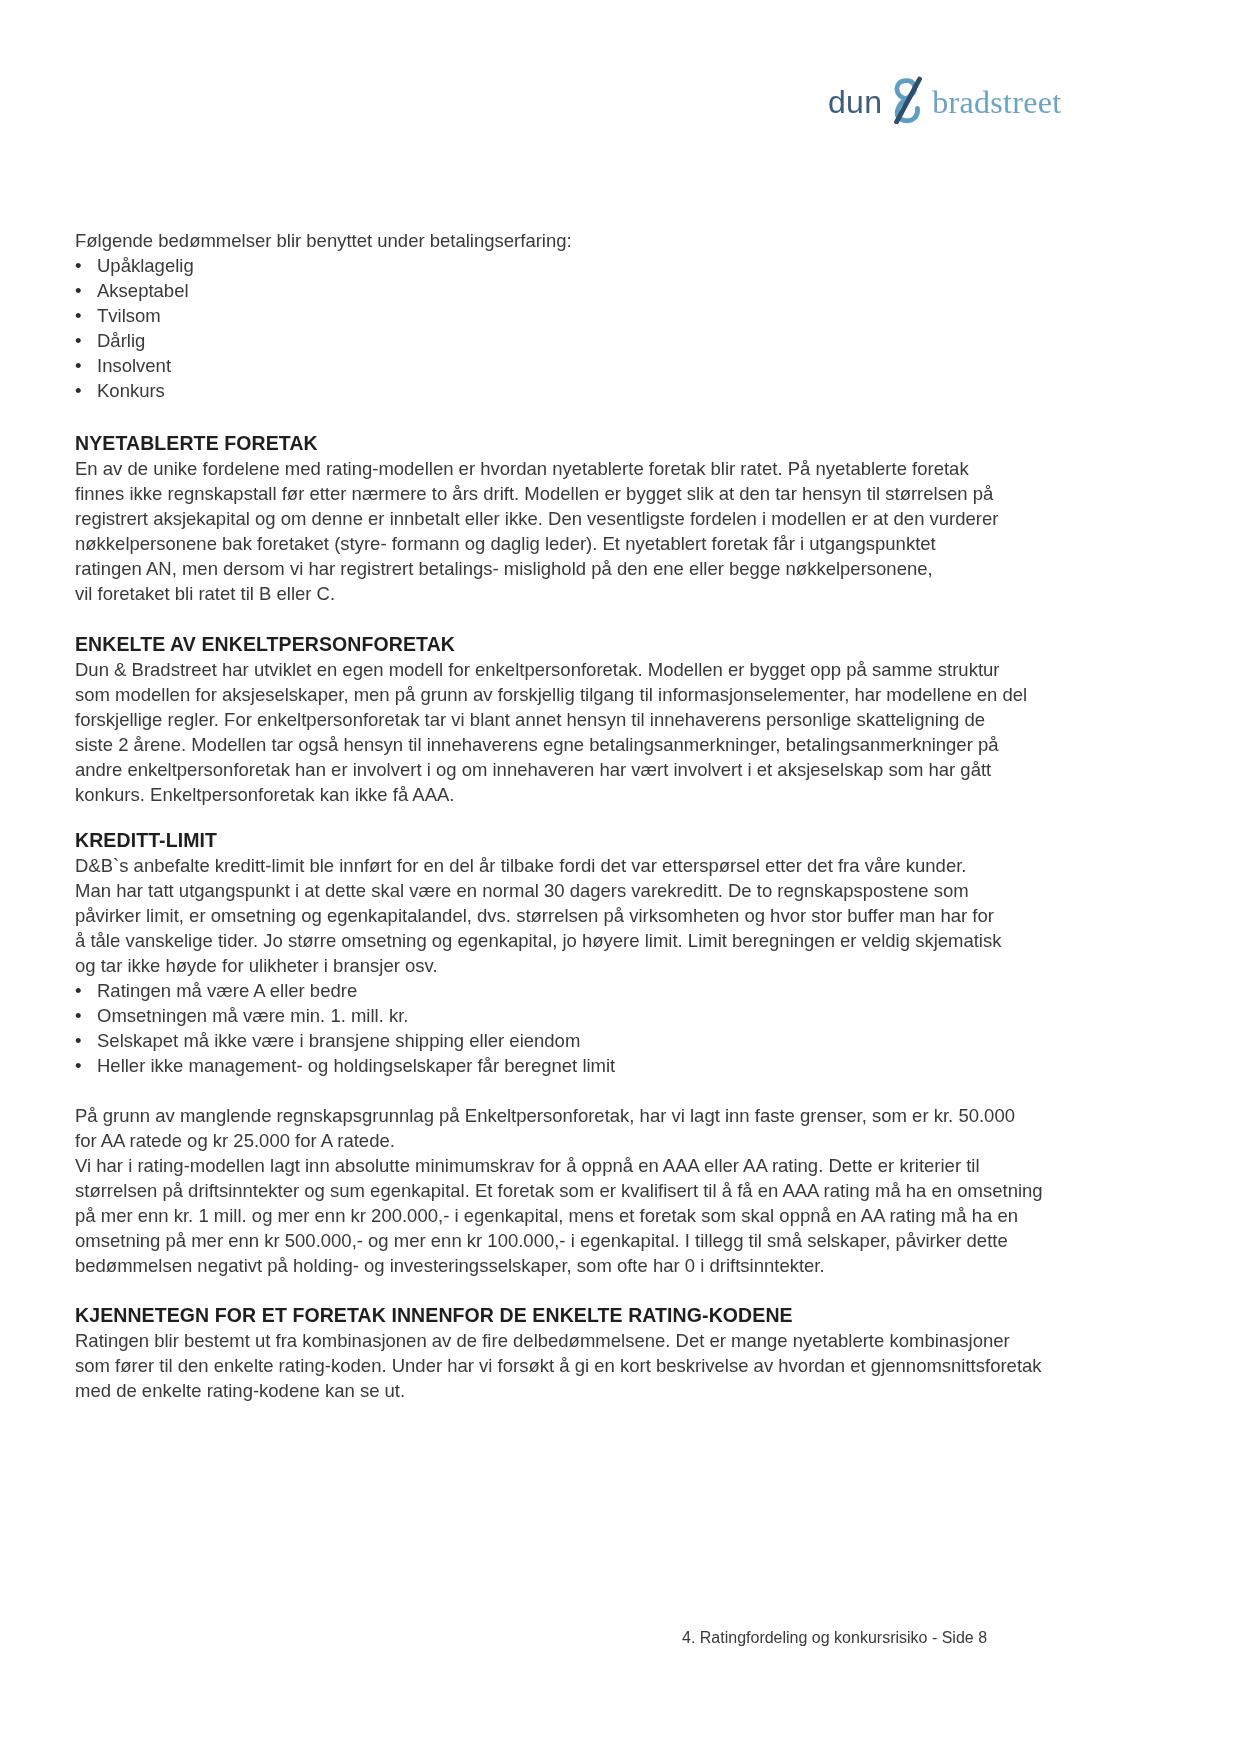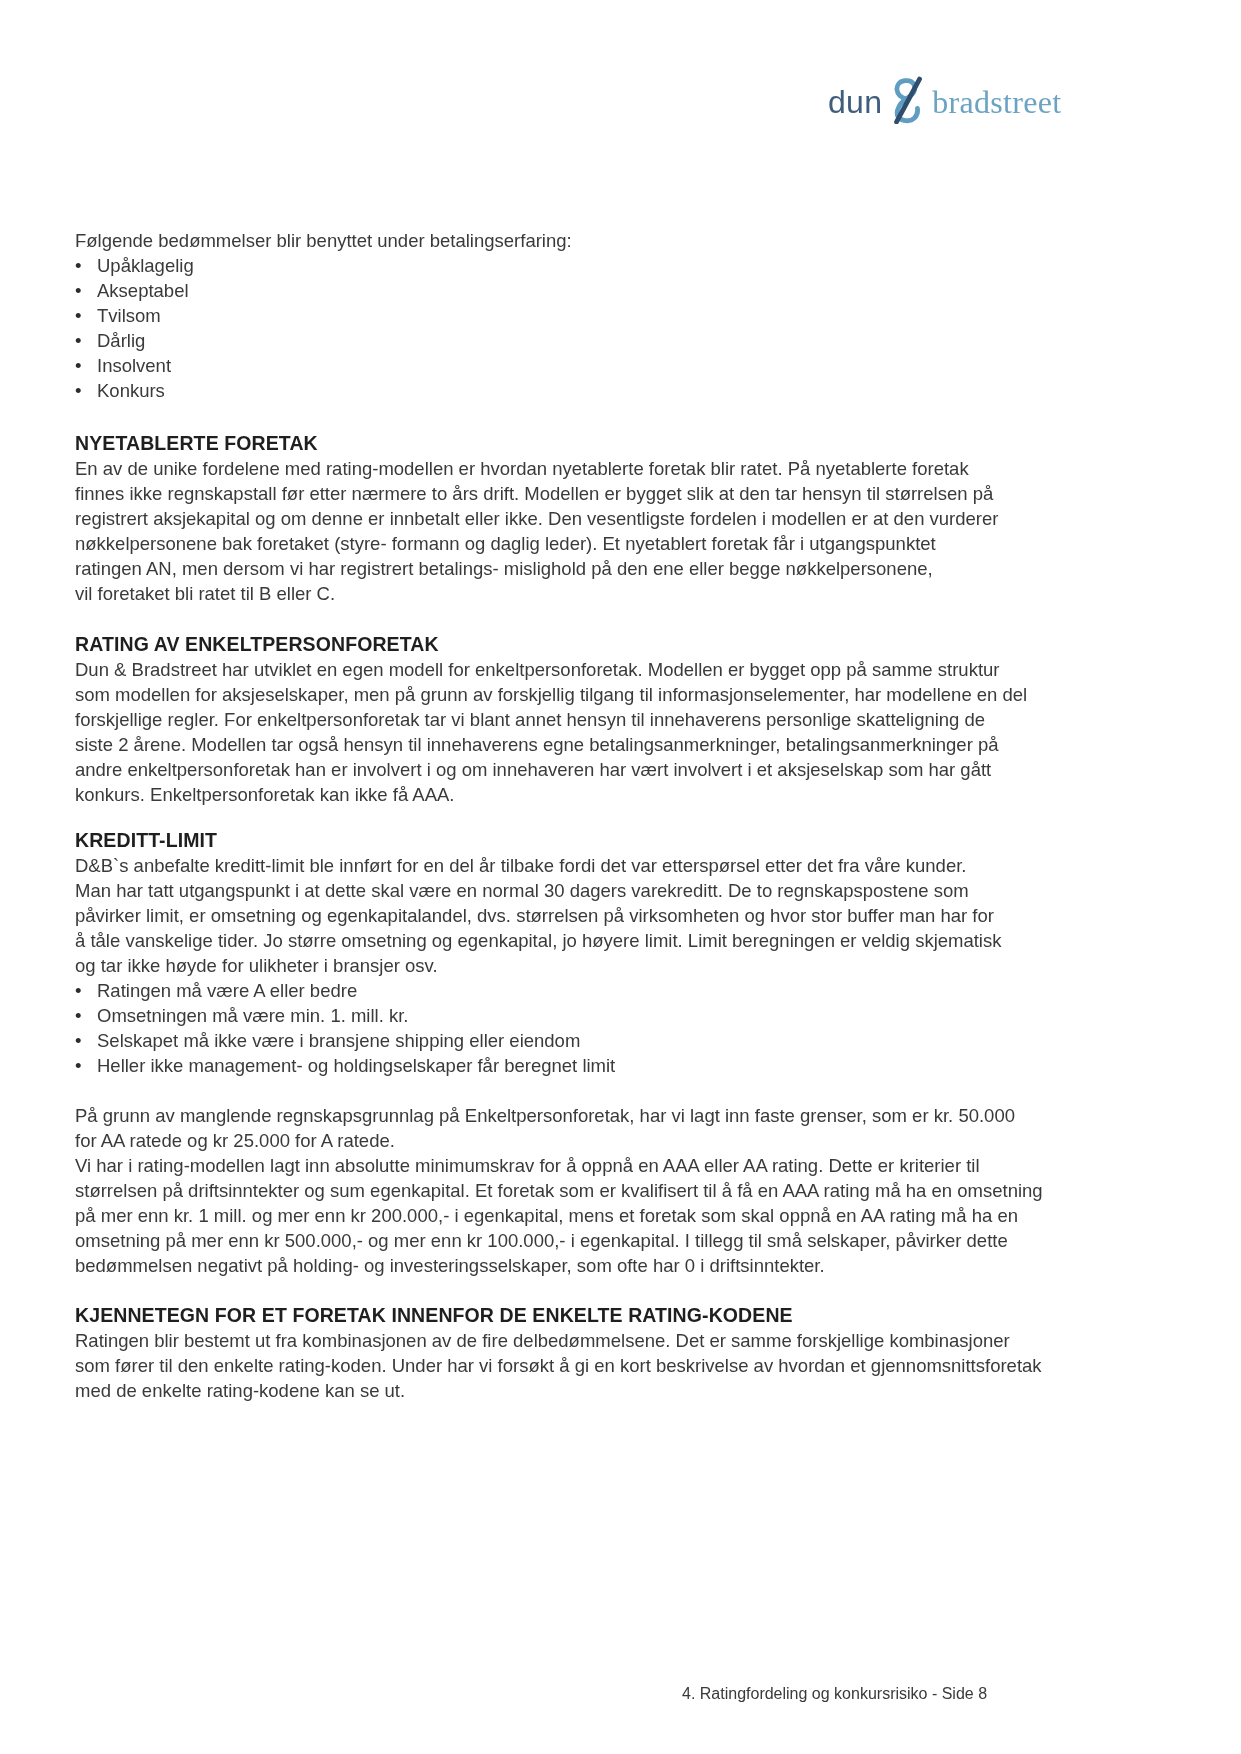--- a/index.html
+++ b/index.html
@@ -38,21 +38,21 @@
   .m-ul1{margin-top:5px;}
   .h-nyetablerte{margin-top:28px;}
   .h-rating{margin-top:26px;}
   .h-kreditt{margin-top:21px;}
   .krav-lead{margin-top:30px !important;}
   .krav-close{margin-top:25px !important;}
   .h-minimum{margin-top:22px;}
   .h-kjennetegn{margin-top:25px;}
   
   .footer{
-    position:absolute;left:682px;top:1684px;
+    position:absolute;left:682px;top:1628px;
     font-size:16px;line-height:20px;color:#3a3a3a;
   }
 </style>
 </head>
 <body>
 
 <div class="page">
 
   <div class="logo">
     <span class="word dun">dun</span>
@@ -95,21 +95,21 @@
     </ul>
 
     <h2 class="h-nyetablerte">NYETABLERTE FORETAK</h2>
     <p>En av de unike fordelene med rating-modellen er hvordan nyetablerte foretak blir ratet. På nyetablerte foretak
 finnes ikke regnskapstall før etter nærmere to års drift. Modellen er bygget slik at den tar hensyn til størrelsen på
 registrert aksjekapital og om denne er innbetalt eller ikke. Den vesentligste fordelen i modellen er at den vurderer
 nøkkelpersonene bak foretaket (styre- formann og daglig leder). Et nyetablert foretak får i utgangspunktet
 ratingen AN, men dersom vi har registrert betalings- mislighold på den ene eller begge nøkkelpersonene,
 vil foretaket bli ratet til B eller C.</p>
 
-    <h2 class="h-rating">RATING AV ENKELTPERSONFORETAK</h2>
+    <h2 class="h-rating">ENKELTE AV ENKELTPERSONFORETAK</h2>
     <p>Dun &amp; Bradstreet har utviklet en egen modell for enkeltpersonforetak. Modellen er bygget opp på samme struktur
 som modellen for aksjeselskaper, men på grunn av forskjellig tilgang til informasjonselementer, har modellene en del
 forskjellige regler. For enkeltpersonforetak tar vi blant annet hensyn til innehaverens personlige skatteligning de
 siste 2 årene. Modellen tar også hensyn til innehaverens egne betalingsanmerkninger, betalingsanmerkninger på
 andre enkeltpersonforetak han er involvert i og om innehaveren har vært involvert i et aksjeselskap som har gått
 konkurs. Enkeltpersonforetak kan ikke få AAA.</p>
 
     <h2 class="h-kreditt">KREDITT-LIMIT</h2>
     <p>D&amp;B`s anbefalte kreditt-limit ble innført for en del år tilbake fordi det var etterspørsel etter det fra våre kunder.
 Man har tatt utgangspunkt i at dette skal være en normal 30 dagers varekreditt. De to regnskapspostene som
@@ -138,21 +138,21 @@
     <p class="krav-close">På grunn av manglende regnskapsgrunnlag på Enkeltpersonforetak, har vi lagt inn faste grenser, som er kr. 50.000
 for AA ratede og kr 25.000 for A ratede.</p>
 
     <p>Vi har i rating-modellen lagt inn absolutte minimumskrav for å oppnå en AAA eller AA rating. Dette er kriterier til
 størrelsen på driftsinntekter og sum egenkapital. Et foretak som er kvalifisert til å få en AAA rating må ha en omsetning
 på mer enn kr. 1 mill. og mer enn kr 200.000,- i egenkapital, mens et foretak som skal oppnå en AA rating må ha en
 omsetning på mer enn kr 500.000,- og mer enn kr 100.000,- i egenkapital. I tillegg til små selskaper, påvirker dette
 bedømmelsen negativt på holding- og investeringsselskaper, som ofte har 0 i driftsinntekter.</p>
 
     <h2 class="h-kjennetegn">KJENNETEGN FOR ET FORETAK INNENFOR DE ENKELTE RATING-KODENE</h2>
-    <p>Ratingen blir bestemt ut fra kombinasjonen av de fire delbedømmelsene. Det er samme forskjellige kombinasjoner
+    <p>Ratingen blir bestemt ut fra kombinasjonen av de fire delbedømmelsene. Det er mange nyetablerte kombinasjoner
 som fører til den enkelte rating-koden. Under har vi forsøkt å gi en kort beskrivelse av hvordan et gjennomsnittsforetak
 med de enkelte rating-kodene kan se ut.</p>
 
   </div>
 
   <div class="footer">4. Ratingfordeling og konkursrisiko - Side 8</div>
 
 </div>
 
 </body></html>

